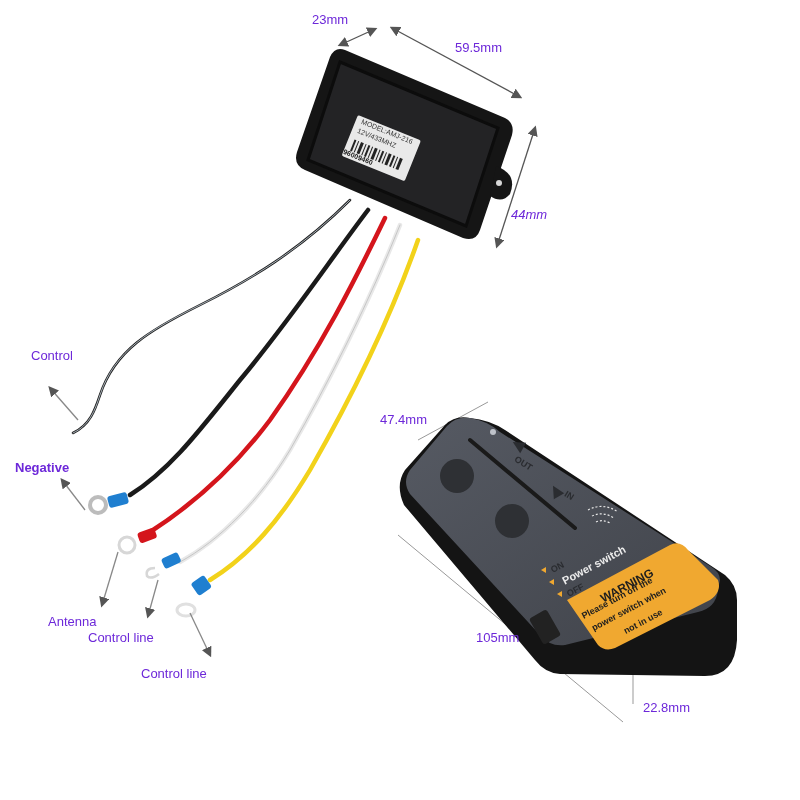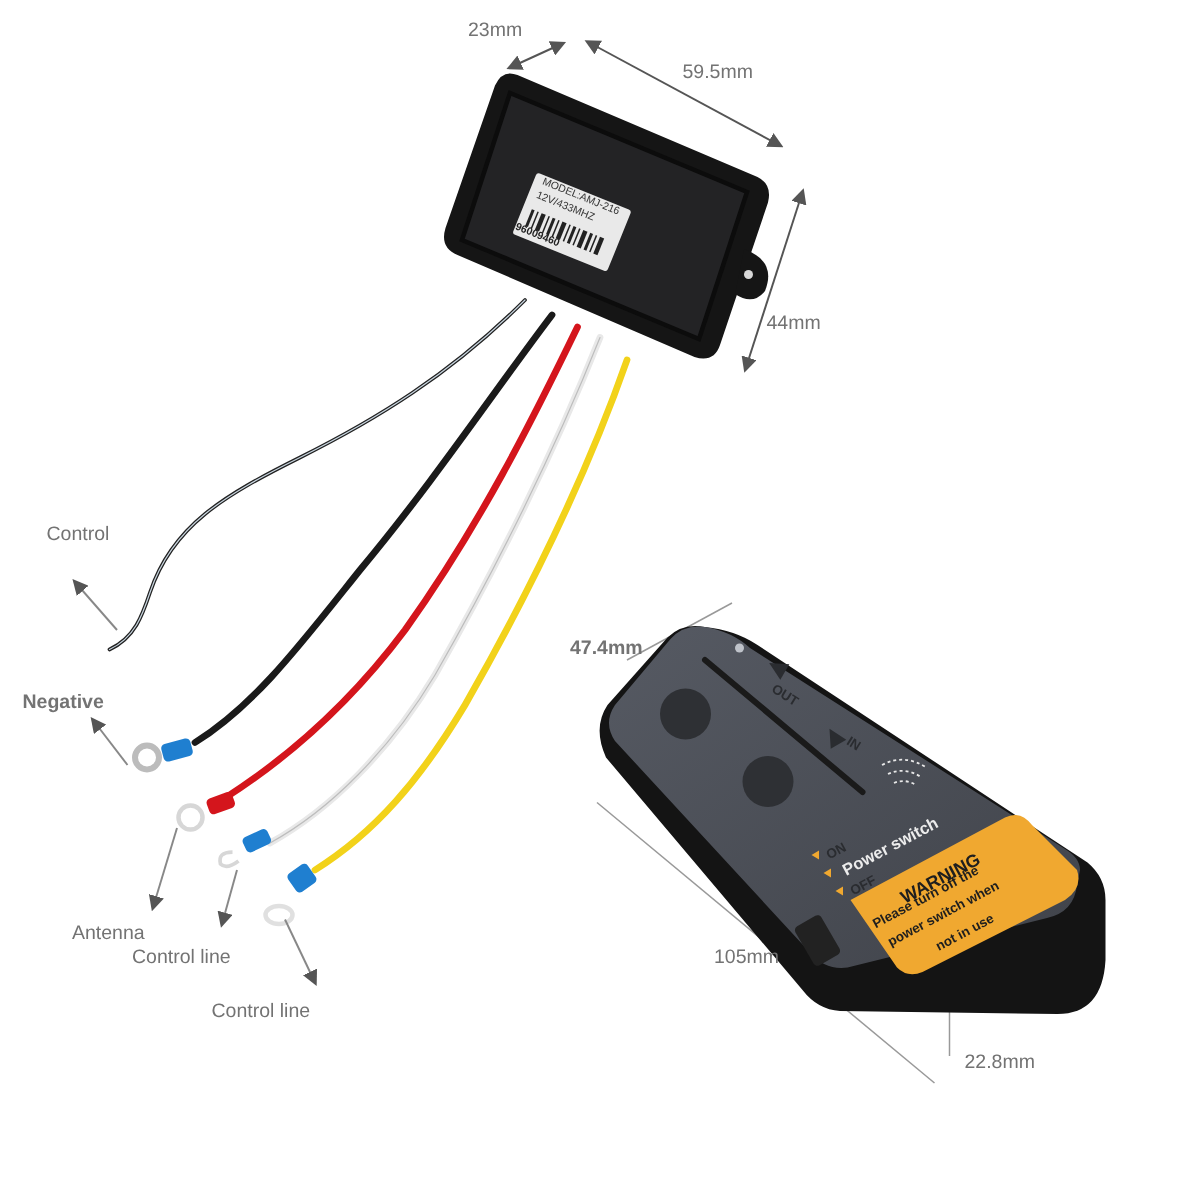--- a/index.html
+++ b/index.html
@@ -1,17 +1,17 @@
 <!DOCTYPE html>
 <html><head>
 <meta charset="utf-8">
 <style>
   html, body { margin:0; padding:0; background:#ffffff; }
   body { width:800px; height:800px; position:relative; overflow:hidden; font-family:"Liberation Sans", sans-serif; }
-  .lbl { position:absolute; font-size:13px; color:#737373; white-space:nowrap; }
+  .lbl { position:absolute; font-size:13px; color:#6d28d9; white-space:nowrap; }
   svg.scene { position:absolute; left:0; top:0; }
   .rot { position:absolute; transform-origin:0 0; white-space:nowrap; font-family:"Liberation Sans", sans-serif; font-weight:bold; }
 </style>
 </head>
 <body>
 
 <svg class="scene" width="800" height="800" viewBox="0 0 800 800">
   <defs>
     <marker id="ah" markerWidth="8" markerHeight="8" refX="6" refY="4" orient="auto">
       <path d="M0,0 L8,4 L0,8 z" fill="#555"></path>
@@ -124,22 +124,22 @@
     <path d="M557,594 l5,-3 l0,6 z" fill="#f0a830"></path>
   </g>
 </svg>
 
 <div class="rot" style="left:363px;top:118px;transform:rotate(22deg);font-size:7px;color:#333;font-weight:normal;">MODEL:AMJ-216</div>
 <div class="rot" style="left:359px;top:127px;transform:rotate(22deg);font-size:7px;color:#333;font-weight:normal;">12V/433MHZ</div>
 <div class="rot" style="left:345px;top:148px;transform:rotate(22deg);font-size:7px;color:#222;">96009460</div>
 
 <div class="lbl" style="left:312px;top:12px;">23mm</div>
 <div class="lbl" style="left:455px;top:40px;">59.5mm</div>
-<div class="lbl" style="left:511px;top:207px;">44mm</div>
-<div class="lbl" style="left:380px;top:424px;font-weight:bold;">47.4mm</div>
+<div class="lbl" style="left:511px;top:207px;font-style:italic;">44mm</div>
+<div class="lbl" style="left:380px;top:412px;">47.4mm</div>
 <div class="lbl" style="left:440px;top:630px;margin-left:36px;">105mm</div>
 <div class="lbl" style="left:643px;top:700px;">22.8mm</div>
 
 <div class="lbl" style="left:31px;top:348px;">Control</div>
 <div class="lbl" style="left:15px;top:460px;font-weight:bold;">Negative</div>
 <div class="lbl" style="left:48px;top:614px;">Antenna</div>
 <div class="lbl" style="left:88px;top:630px;">Control line</div>
 <div class="lbl" style="left:141px;top:666px;">Control line</div>
 
 <div class="rot" style="left:518px;top:454px;transform:rotate(32deg);font-size:9px;color:#2a2c30;">OUT</div>

